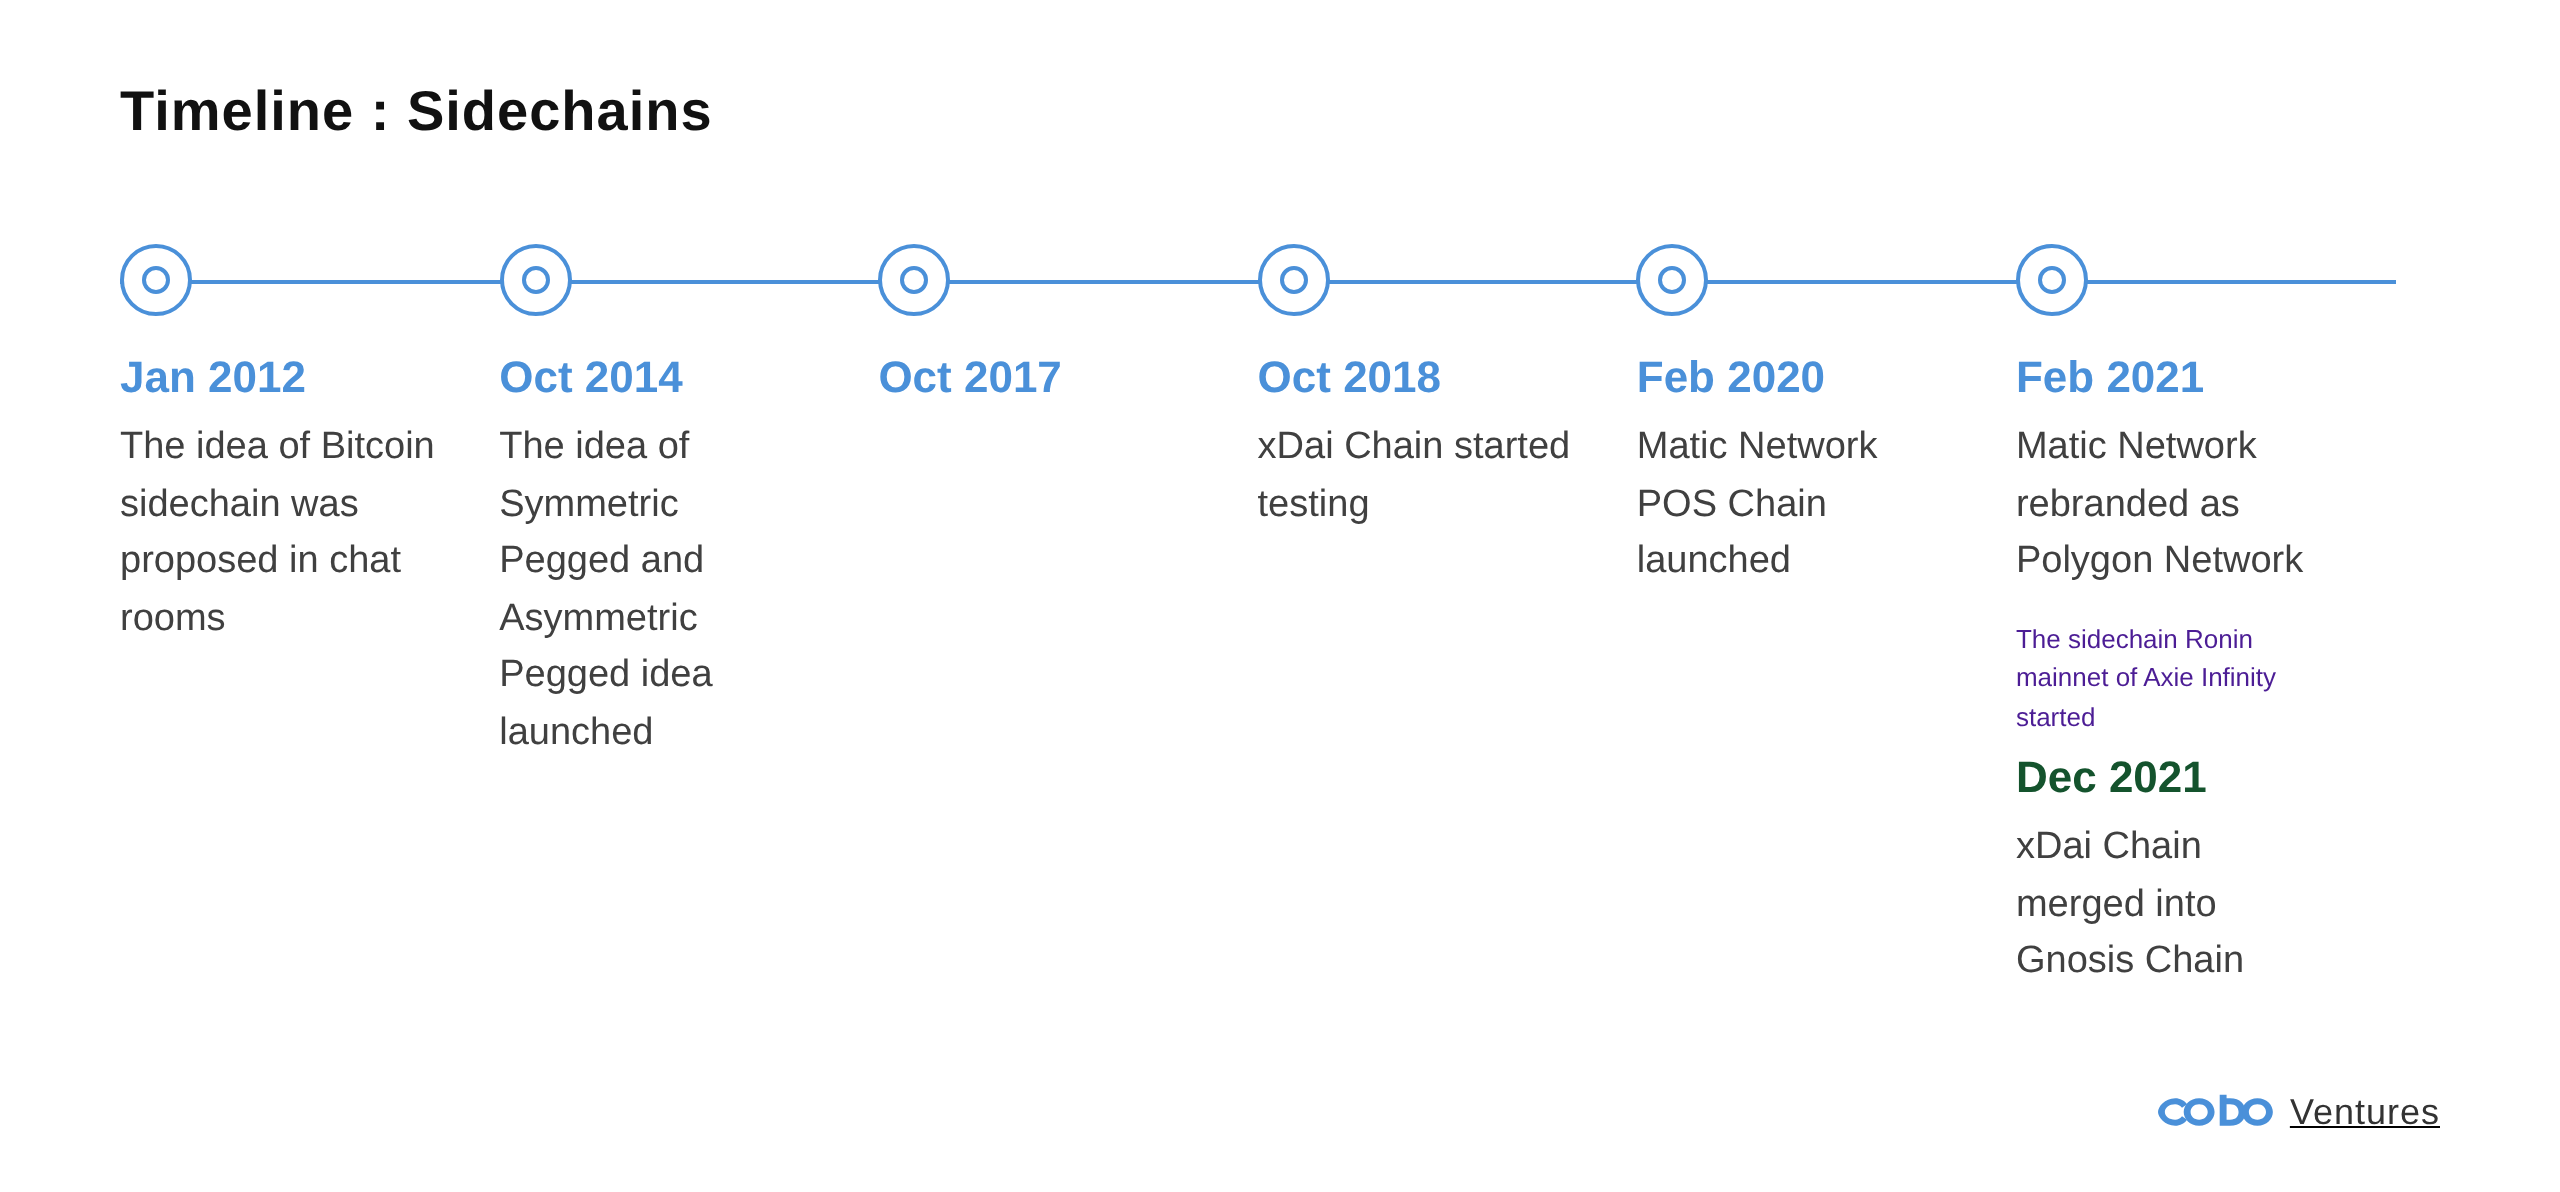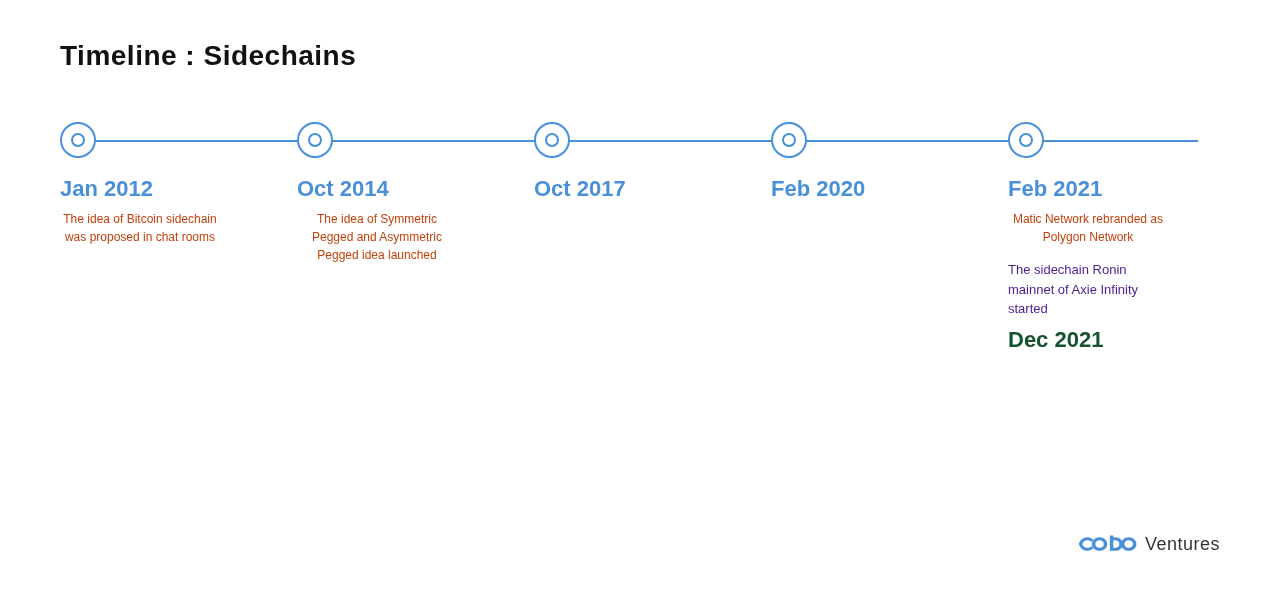--- a/index.html
+++ b/index.html
@@ -84,25 +84,24 @@
 
     .node-date {
       font-size: 22px;
       font-weight: 700;
       color: #4a90d9;
       margin-bottom: 8px;
       white-space: nowrap;
     }
 
     .node-text {
-      font-size: 12px;
-      color: #c2410c;
+      font-size: 19px;
+      color: #404040;
       line-height: 1.5;
       max-width: 160px;
-      text-align: center;
     }
 
     .node-text-secondary {
       font-size: 13px;
       color: #4c1d95;
       line-height: 1.5;
       max-width: 160px;
       margin-top: 14px;
     }
 
@@ -111,25 +110,26 @@
       font-weight: 700;
       color: #14532d;
       margin-bottom: 8px;
       margin-top: 8px;
       white-space: nowrap;
     }
 
     
     .logo-container {
       position: absolute;
-      bottom: 40px;
+      bottom: 28px;
       right: 60px;
       display: flex;
       align-items: center;
       gap: 6px;
+      text-decoration: underline;
     }
 
     .logo-cobo {
       display: flex;
       align-items: center;
     }
 
     .logo-cobo svg {
       width: 60px;
       height: 24px;
@@ -169,36 +169,45 @@
         <span class="node-text">The idea of Symmetric Pegged and Asymmetric Pegged idea launched</span>
       </div>
 
       <div class="timeline-node">
         <div class="node-circle">
           <div class="node-circle-inner"></div>
         </div>
         <span class="node-date">Oct  2017</span>
       </div>
 
+      <div class="timeline-node">
+        <div class="node-circle">
+          <div class="node-circle-inner"></div>
+        </div>
+        <span class="node-date">Oct  2018</span>
+        <span class="node-text">xDai Chain started testing</span>
+      </div>
 
       <div class="timeline-node">
         <div class="node-circle">
           <div class="node-circle-inner"></div>
         </div>
         <span class="node-date">Feb  2020</span>
+        <span class="node-text">Matic Network POS Chain launched</span>
       </div>
 
       <div class="timeline-node" style="max-width: 190px;">
         <div class="node-circle">
           <div class="node-circle-inner"></div>
         </div>
         <span class="node-date">Feb  2021</span>
         <span class="node-text">Matic Network rebranded as Polygon Network</span>
         <span class="node-text-secondary">The sidechain Ronin mainnet of Axie Infinity started</span>
         <span class="node-date-secondary">Dec  2021</span>
+        <span class="node-text">xDai Chain merged into Gnosis Chain</span>
       </div>
 
     </div>
   </div>
 
   <div class="logo-container">
     <div class="logo-cobo">
       <svg viewBox="0 0 70 28" fill="none" xmlns="http://www.w3.org/2000/svg">
 
         <path d="M10 6 C4 6 0 11 0 14 C0 17 4 22 10 22 C13 22 15.5 20.5 17 18.5 L14 16.5 C13 17.8 11.6 18.5 10 18.5 C6.5 18.5 4 16.5 4 14 C4 11.5 6.5 9.5 10 9.5 C11.6 9.5 13 10.2 14 11.5 L17 9.5 C15.5 7.5 13 6 10 6Z" fill="#4a90d9"></path>

